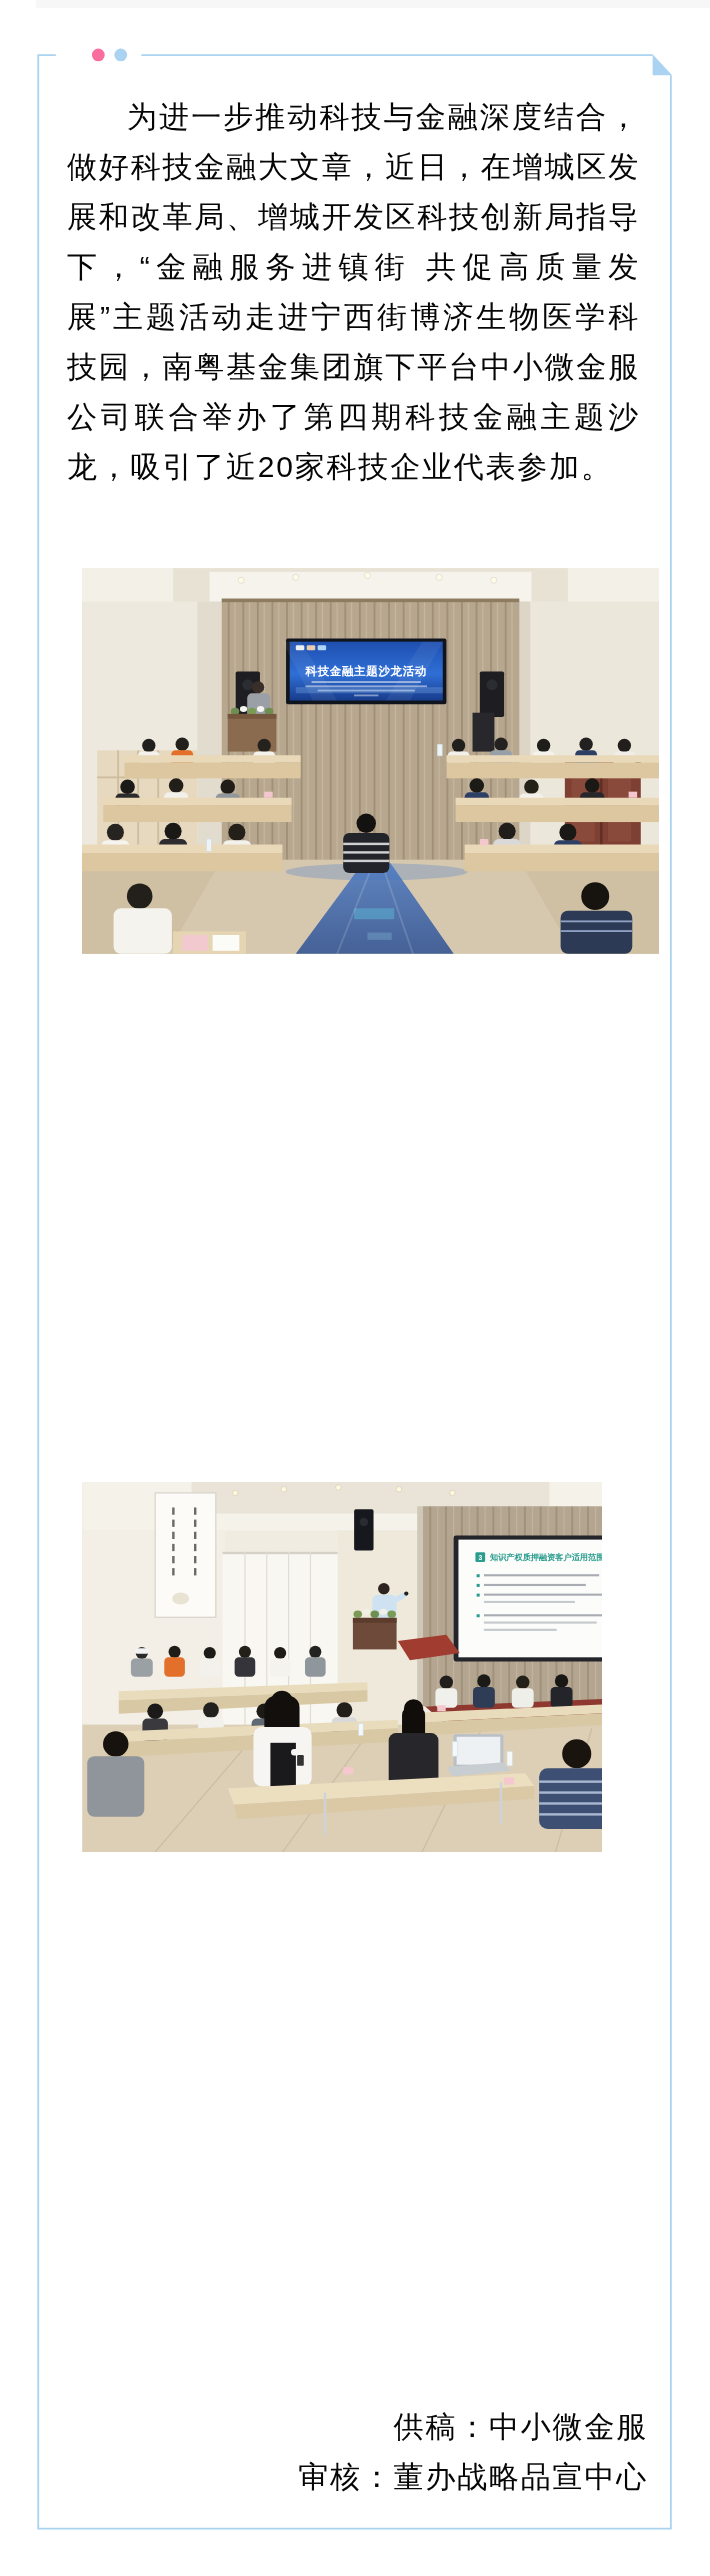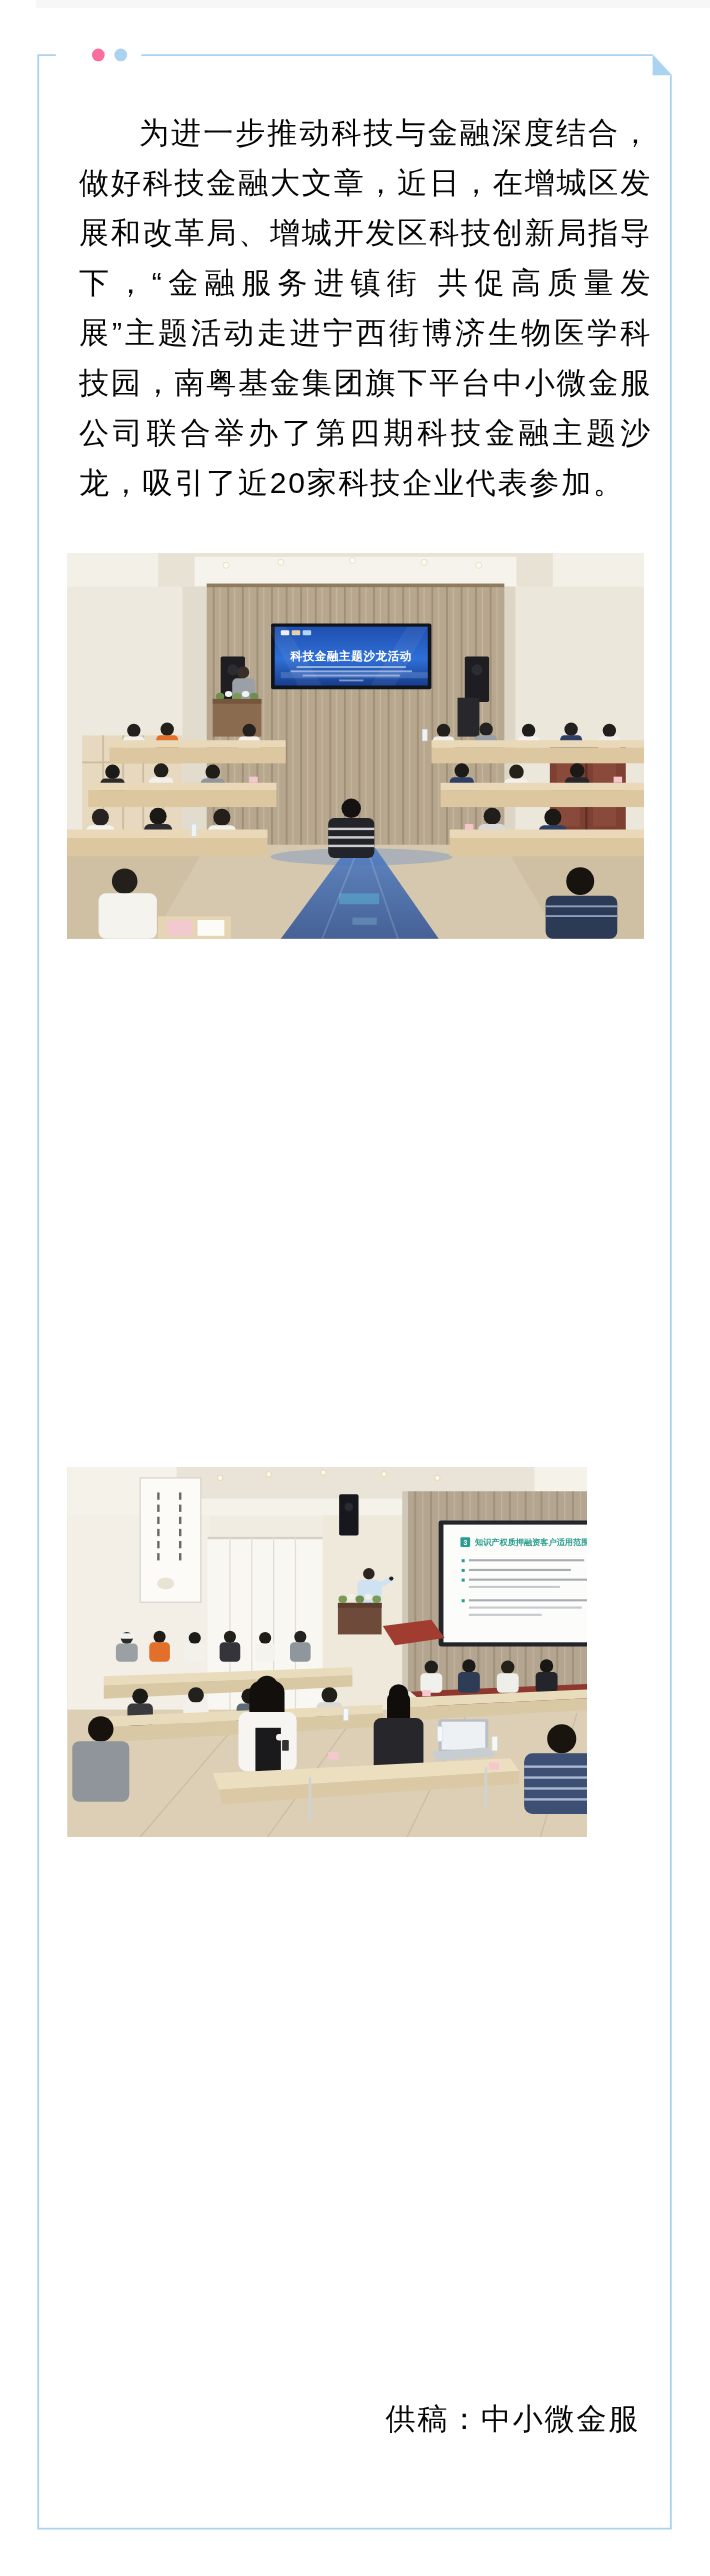--- a/index.html
+++ b/index.html
@@ -7,29 +7,29 @@
     position:relative;width:710px;height:2576px;background:#ffffff;overflow:hidden;
     font-family:"Liberation Sans",sans-serif;
   }
   .top-strip{position:absolute;left:36px;top:0;width:674px;height:8px;background:#f7f7f8;}
   .frame-svg{position:absolute;left:0;top:0;width:710px;height:2576px;pointer-events:none;}
   .para{
     position:absolute;left:67px;width:573px;margin:0;
     font-size:30px;line-height:50px;letter-spacing:1.8px;
     color:#060606;text-align:justify;text-indent:2em;font-weight:400;
   }
-  #p1{top:108px;margin-left:12px;}
+  #p1{top:92px;}
   #p2{top:972px;}
   #p3{top:1881px;}
-  .photo{position:absolute;left:67px;margin:0;overflow:hidden;background:#e8e4da;text-align:center;}
+  .photo{position:absolute;left:67px;margin:15px;overflow:hidden;background:#e8e4da;text-align:center;}
   #photo1{top:553px;width:577px;height:386px;}
   #photo2{top:1467px;width:520px;height:370px;}
   .photo svg{display:block;}
   .credits{
-    position:absolute;left:67px;top:2394px;width:573px;margin:0;
+    position:absolute;left:67px;top:2394px;width:573px;margin:8px;
     font-size:30px;line-height:50px;letter-spacing:1.8px;color:#060606;text-align:right;
   }
 </style>
 </head>
 <body>
 
 <div class="stage">
 
   <div class="top-strip"></div>
 
@@ -379,16 +379,17 @@
       <rect x="700" y="444" width="9" height="24" fill="#f4f8f9" stroke="#d0dade"></rect>
       <rect x="868" y="428" width="9" height="24" fill="#f4f8f9" stroke="#d0dade"></rect>
       <rect x="430" y="470" width="17" height="12" fill="#f5c8cf"></rect>
       <rect x="695" y="487" width="17" height="12" fill="#f5c8cf"></rect>
     </svg>
   </figure>
 
 
   <div class="credits">
     <div>供稿：中小微金服</div>
+    <div>审核：董办战略品宣中心</div>
   </div>
 
 </div>
 
 
 </body></html>

